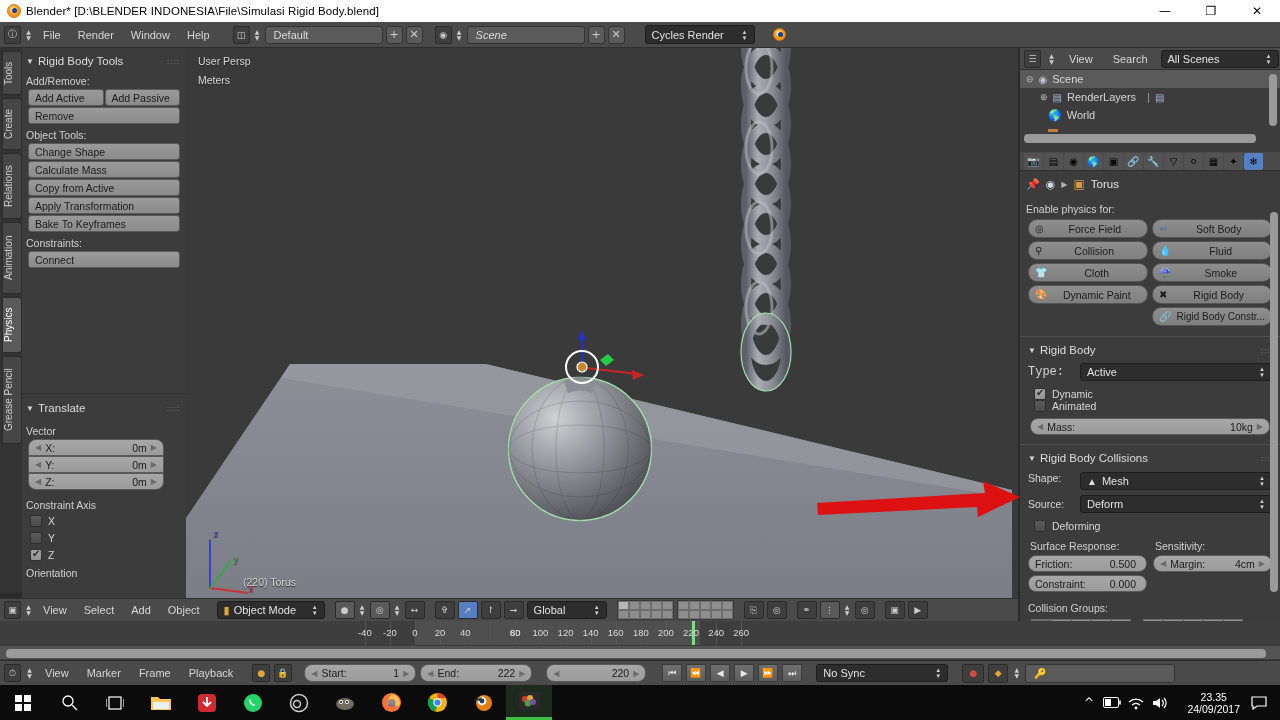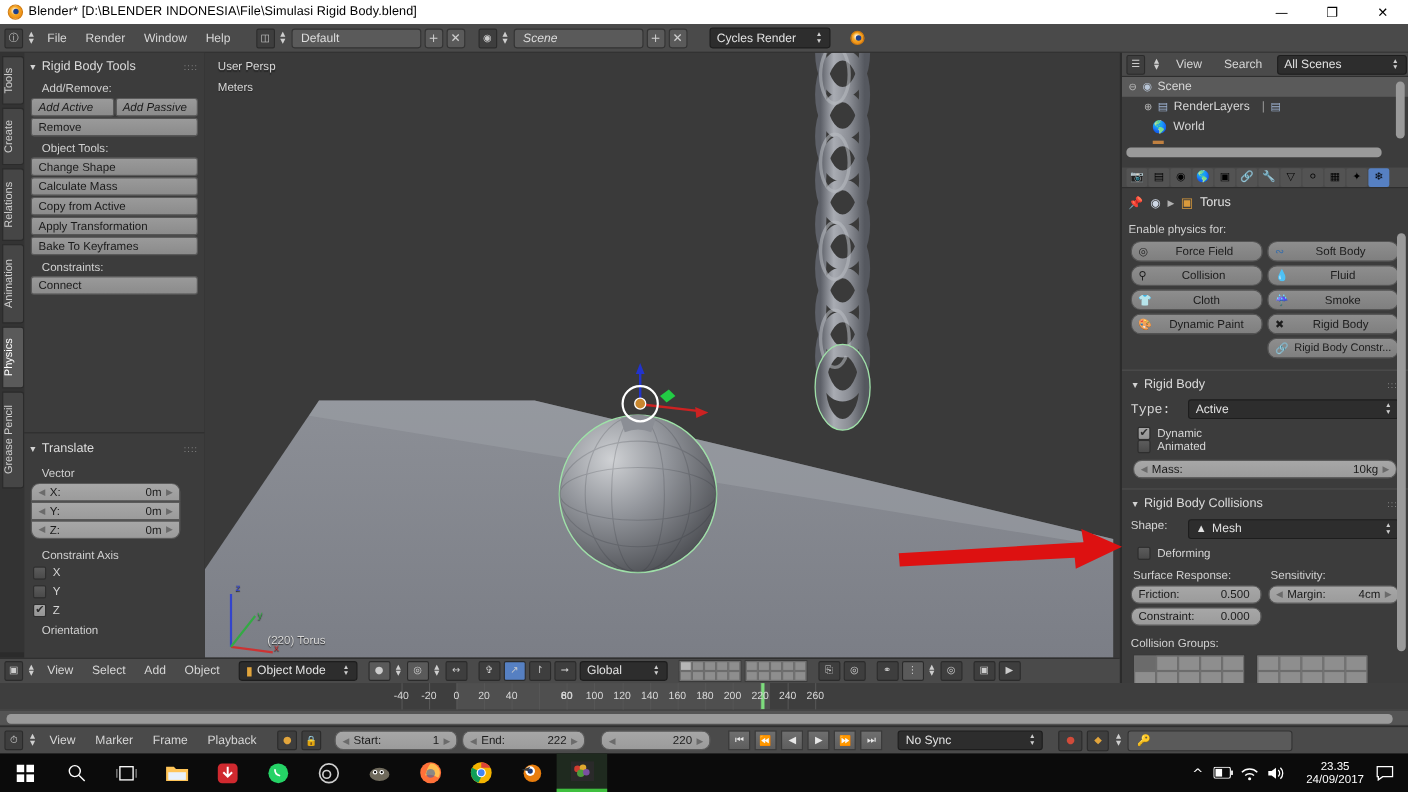--- a/index.html
+++ b/index.html
@@ -39,21 +39,21 @@
   .statustext{ font-size:10.5px; color:#cfcfcf; font-family:"Liberation Sans", sans-serif;
     white-space:nowrap; }
 
   
   .region { position:absolute; background:#3c3c3c; }
   .panelhdr { display:flex; align-items:center; font-size:11.5px; color:#dcdcdc;
     font-family:"Liberation Sans", sans-serif; padding:3px 0 3px 2px;}
   .tri { color:#d3d3d3; font-size:8px; margin-right:4px; }
   .grip { margin-left:auto; color:#8a8a8a; font-size:8px; letter-spacing:1px; margin-right:6px;}
   .sublabel { font-size:10.5px; color:#d0d0d0; font-family:"Liberation Sans", sans-serif;
-    margin:5px 0 2px 16px; }
+    margin:5px 0 2px 4px; }
   .btn { background:linear-gradient(#9a9a9a,#8b8b8b); border:1px solid #5a5a5a;
     border-radius:3px; color:#1b1b1b; font-size:10.5px; height:17px;
     display:flex; align-items:center; padding-left:6px;
     font-family:"Liberation Sans", sans-serif; }
   .field { background:linear-gradient(#a7a7a7,#9b9b9b); border:1px solid #5a5a5a;
     border-radius:8px; height:17px; display:flex; align-items:center; color:#1b1b1b;
     font-size:10.5px; padding:0 6px; font-family:"Liberation Sans", sans-serif;}
   .field .arrL,.field .arrR{color:#6b6b6b;font-size:8px;}
   .field .lab{margin-left:4px;}
   .field .val{margin-left:auto;margin-right:4px;}
@@ -209,21 +209,21 @@
     <div class="vtab" style="height:88px">Grease Pencil</div>
   </div>
 
   <div class="region" style="left:22px; top:48px; width:164px; height:345px;">
     <div class="panelhdr" style="margin:4px 0 2px 2px;">
       <span class="tri">▼</span>
       <span>Rigid Body Tools</span>
       <span class="grip">::::</span>
     </div>
     <div class="sublabel">Add/Remove:</div>
-    <div style="display:flex; gap:1px; margin:0 6px;font-style:italic;">
+    <div style="display:flex; gap:1px; margin:0 6px;">
       <div class="btn" style="flex:1">Add Active</div>
       <div class="btn" style="flex:1">Add Passive</div>
     </div>
     <div style="margin:1px 6px 0 6px;">
       <div class="btn">Remove</div>
     </div>
     <div class="sublabel">Object Tools:</div>
     <div style="margin:0 6px; display:flex; flex-direction:column; gap:1px;">
       <div class="btn">Change Shape</div>
       <div class="btn">Calculate Mass</div>
@@ -593,20 +593,30 @@
       <div class="panelhdr" style="padding-left:8px">
         <span class="tri">▼</span>
         <span>Rigid Body Collisions</span>
         <span class="grip">::::</span>
       </div>
       <div style="display:flex; margin:5px 8px 0 8px; gap:10px;">
         <span style="font-size:10.5px;color:#d6d6d6;width:42px;font-family:'Liberation Sans',sans-serif">Shape:</span>
         <div class="enumfield" style="flex:1">
           <span style="margin-right:5px;font-size:10px">▲</span>
           <span>Mesh</span>
+          <span class="caret">
+              <i style="font-style:normal">▲</i>
+              <i style="font-style:normal">▼</i>
+            </span>
+        </div>
+      </div>
+      <div style="display:flex; align-items:center; margin:5px 8px 0 8px; gap:10px;">
+        <span style="font-size:10.5px;color:#d6d6d6;width:42px;font-family:'Liberation Sans',sans-serif">Source:</span>
+        <div class="enumfield" style="flex:1">
+          <span>Deform</span>
           <span class="caret">
               <i style="font-style:normal">▲</i>
               <i style="font-style:normal">▼</i>
             </span>
         </div>
       </div>
       <div class="chkrow" style="margin:7px 0 0 14px">
         <span class="chk"></span>
         <span>Deforming</span>
       </div>

